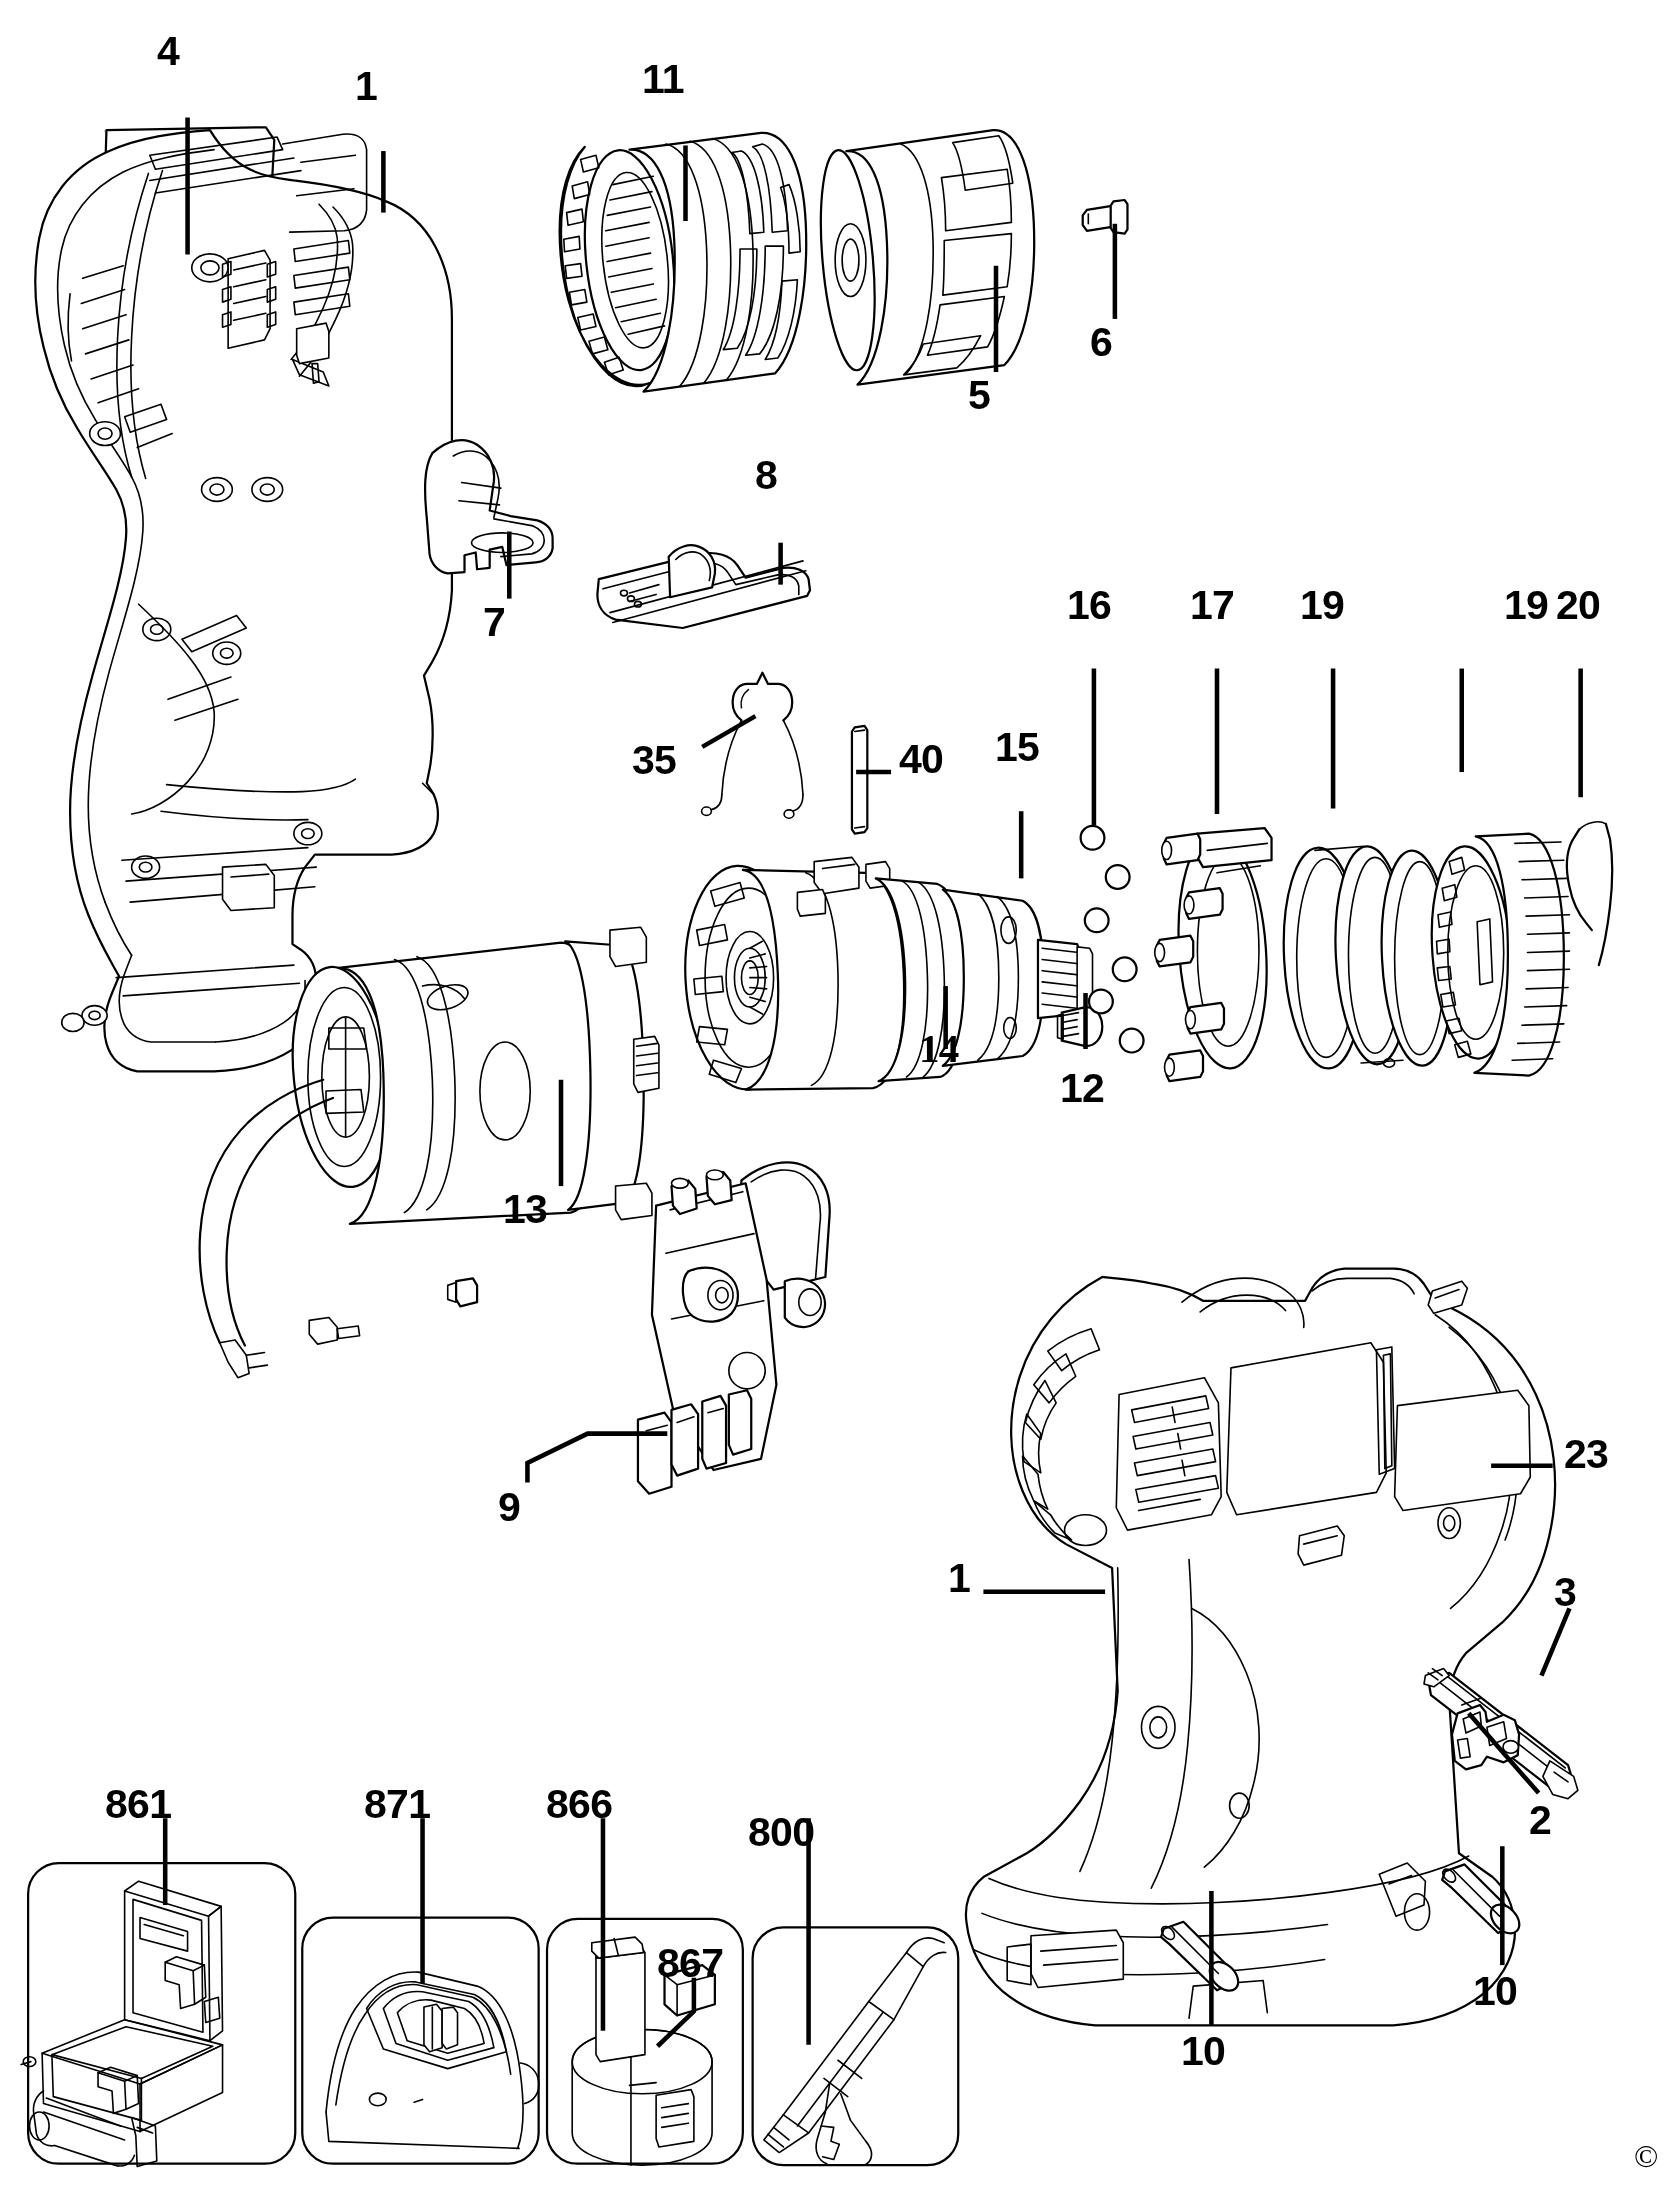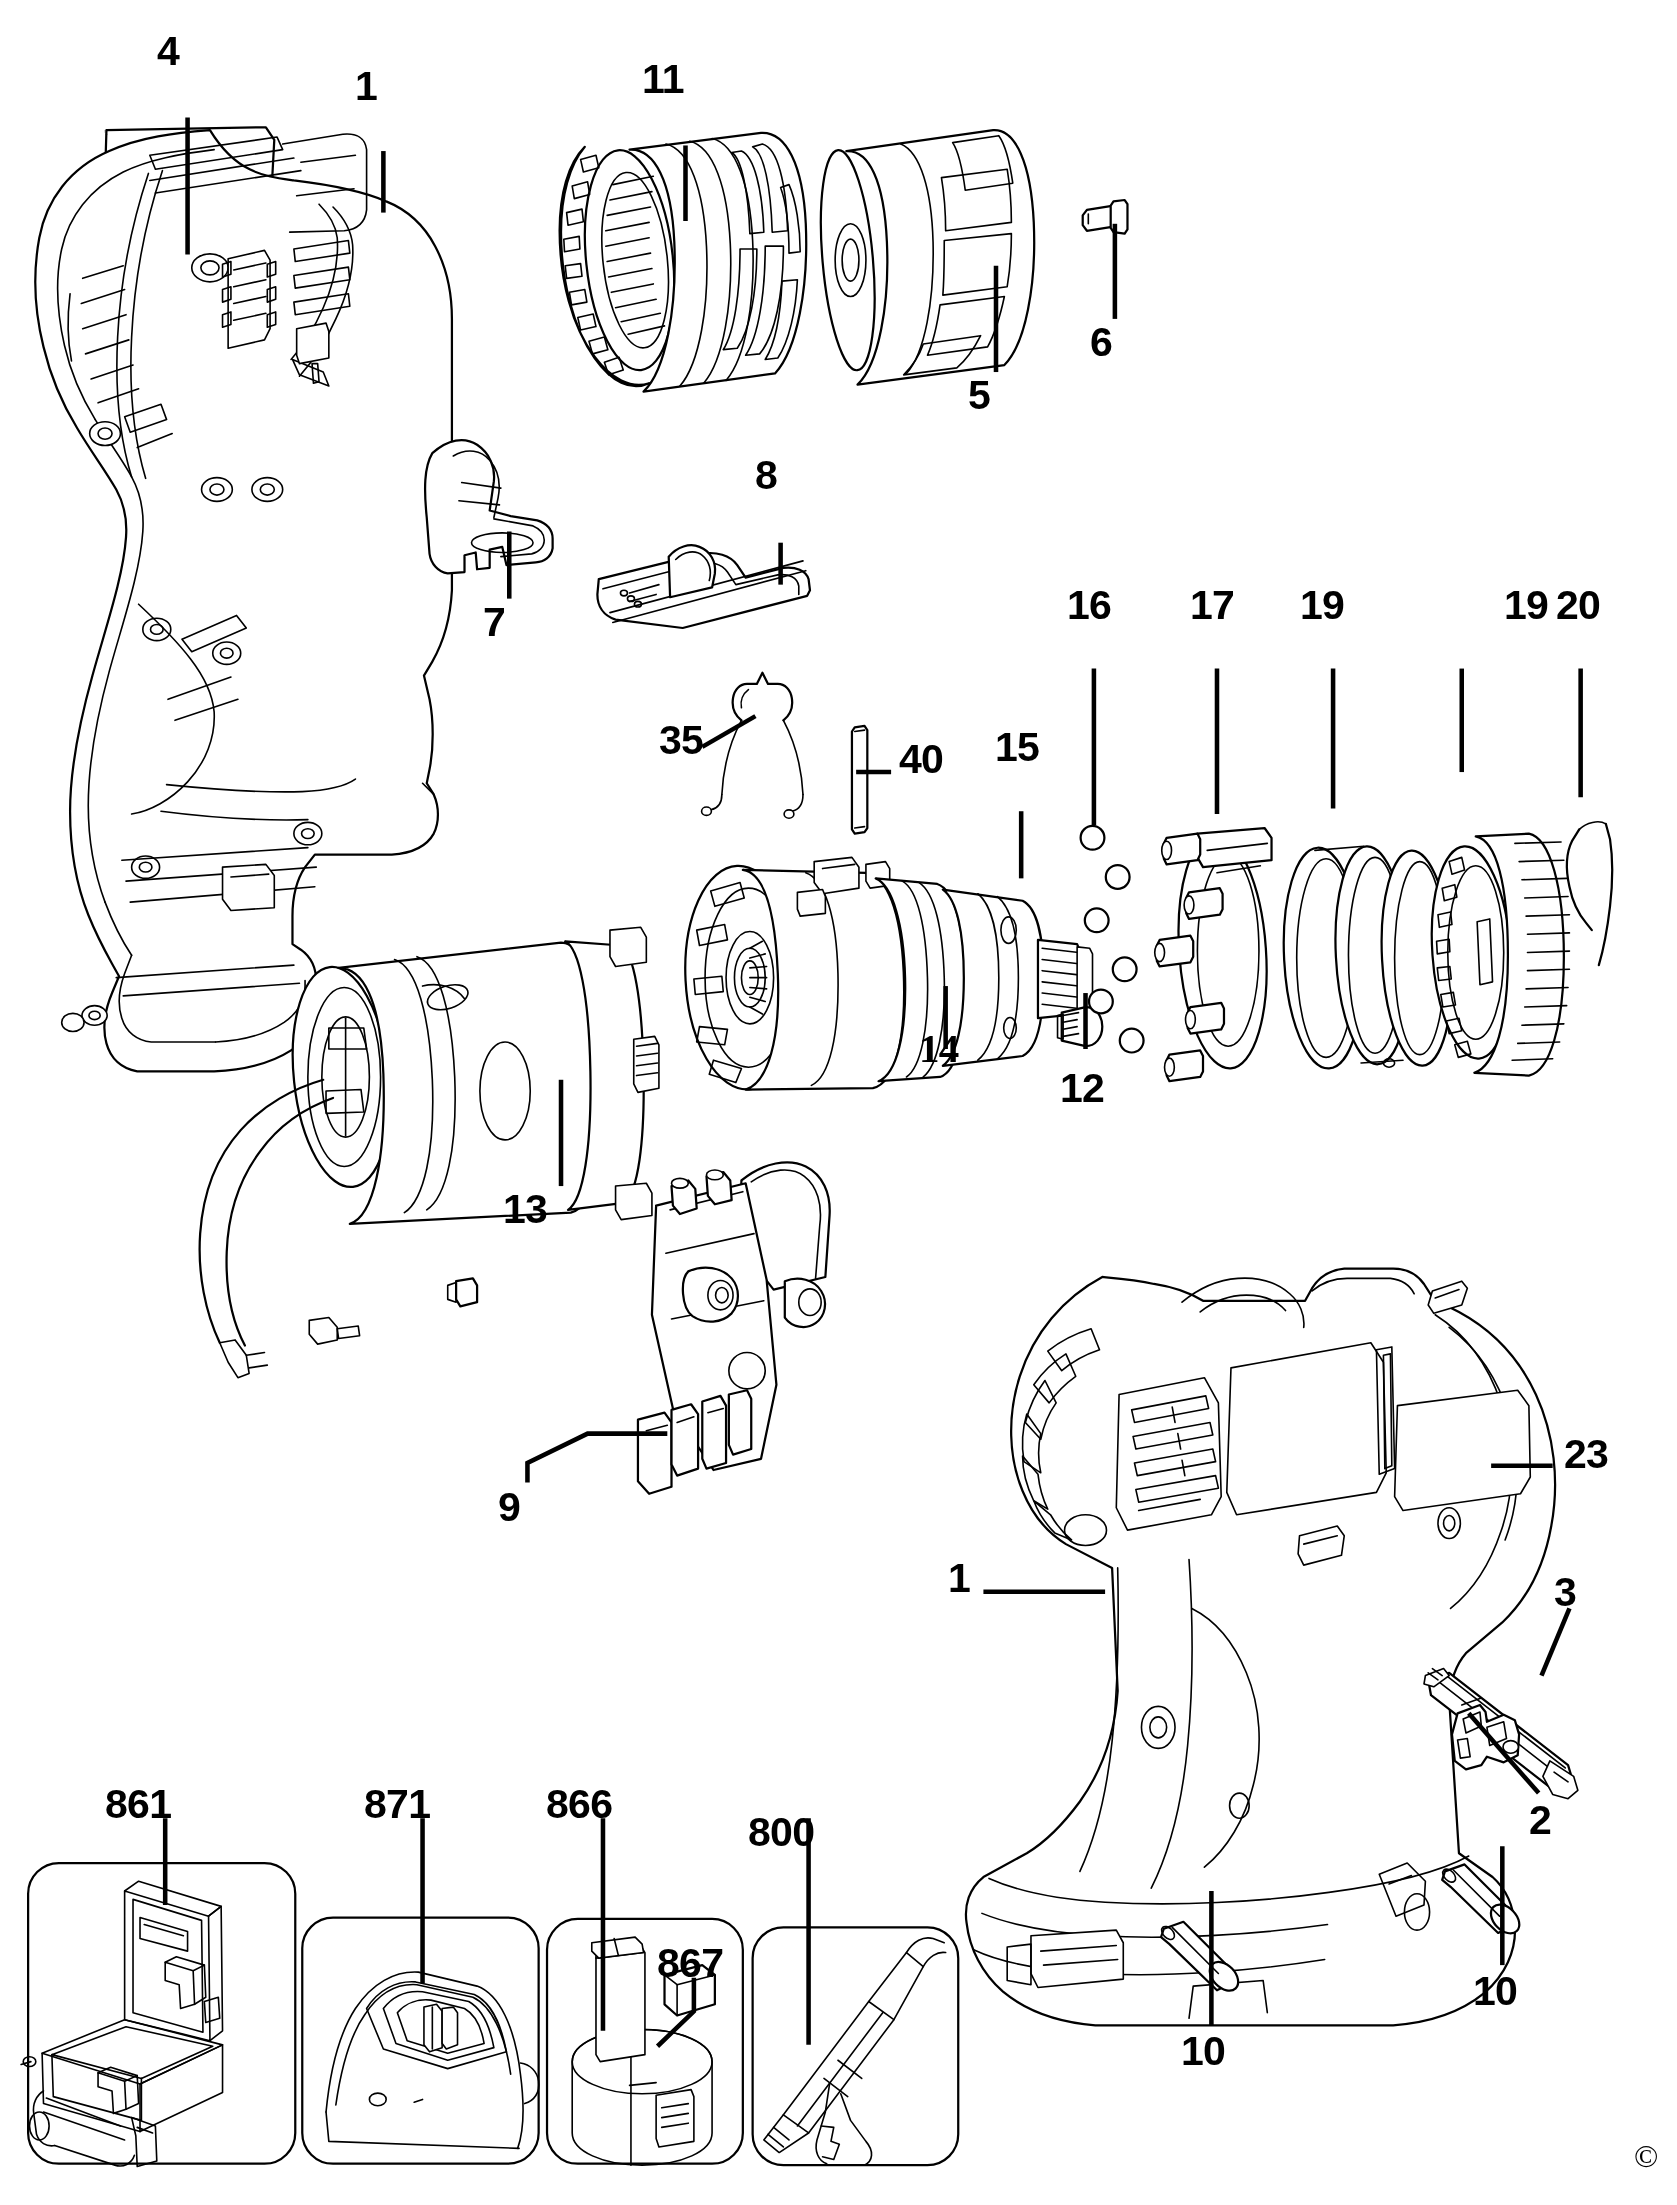--- a/index.html
+++ b/index.html
@@ -935,21 +935,21 @@
     </g>
   </svg>
 
   <div class="callout" style="left: 157px; top: 31px;">4</div>
   <div class="callout" style="left: 355px; top: 66px;">1</div>
   <div class="callout" style="left: 642px; top: 59px;">11</div>
   <div class="callout" style="left: 968px; top: 375px;">5</div>
   <div class="callout" style="left: 1090px; top: 322px;">6</div>
   <div class="callout" style="left: 483px; top: 602px;">7</div>
   <div class="callout" style="left: 755px; top: 455px;">8</div>
-  <div class="callout" style="left: 632px; top: 720px; margin-left: 27px;">35</div>
+  <div class="callout" style="left: 632px; top: 740px;">35</div>
   <div class="callout" style="left: 899px; top: 739px;">40</div>
   <div class="callout" style="left: 995px; top: 727px;">15</div>
   <div class="callout" style="left: 1067px; top: 585px;">16</div>
   <div class="callout" style="left: 1190px; top: 585px;">17</div>
   <div class="callout" style="left: 1300px; top: 585px;">19</div>
   <div class="callout" style="left: 1504px; top: 585px;">19</div>
   <div class="callout" style="left: 1556px; top: 585px; text-align: center;">20</div>
   <div class="callout" style="left: 919px; top: 1028px; font-family: Liberation Serif, serif;">14</div>
   <div class="callout" style="left: 1060px; top: 1052px; margin-top: 16px;">12</div>
   <div class="callout" style="left: 503px; top: 1189px; text-align: right;">13</div>

